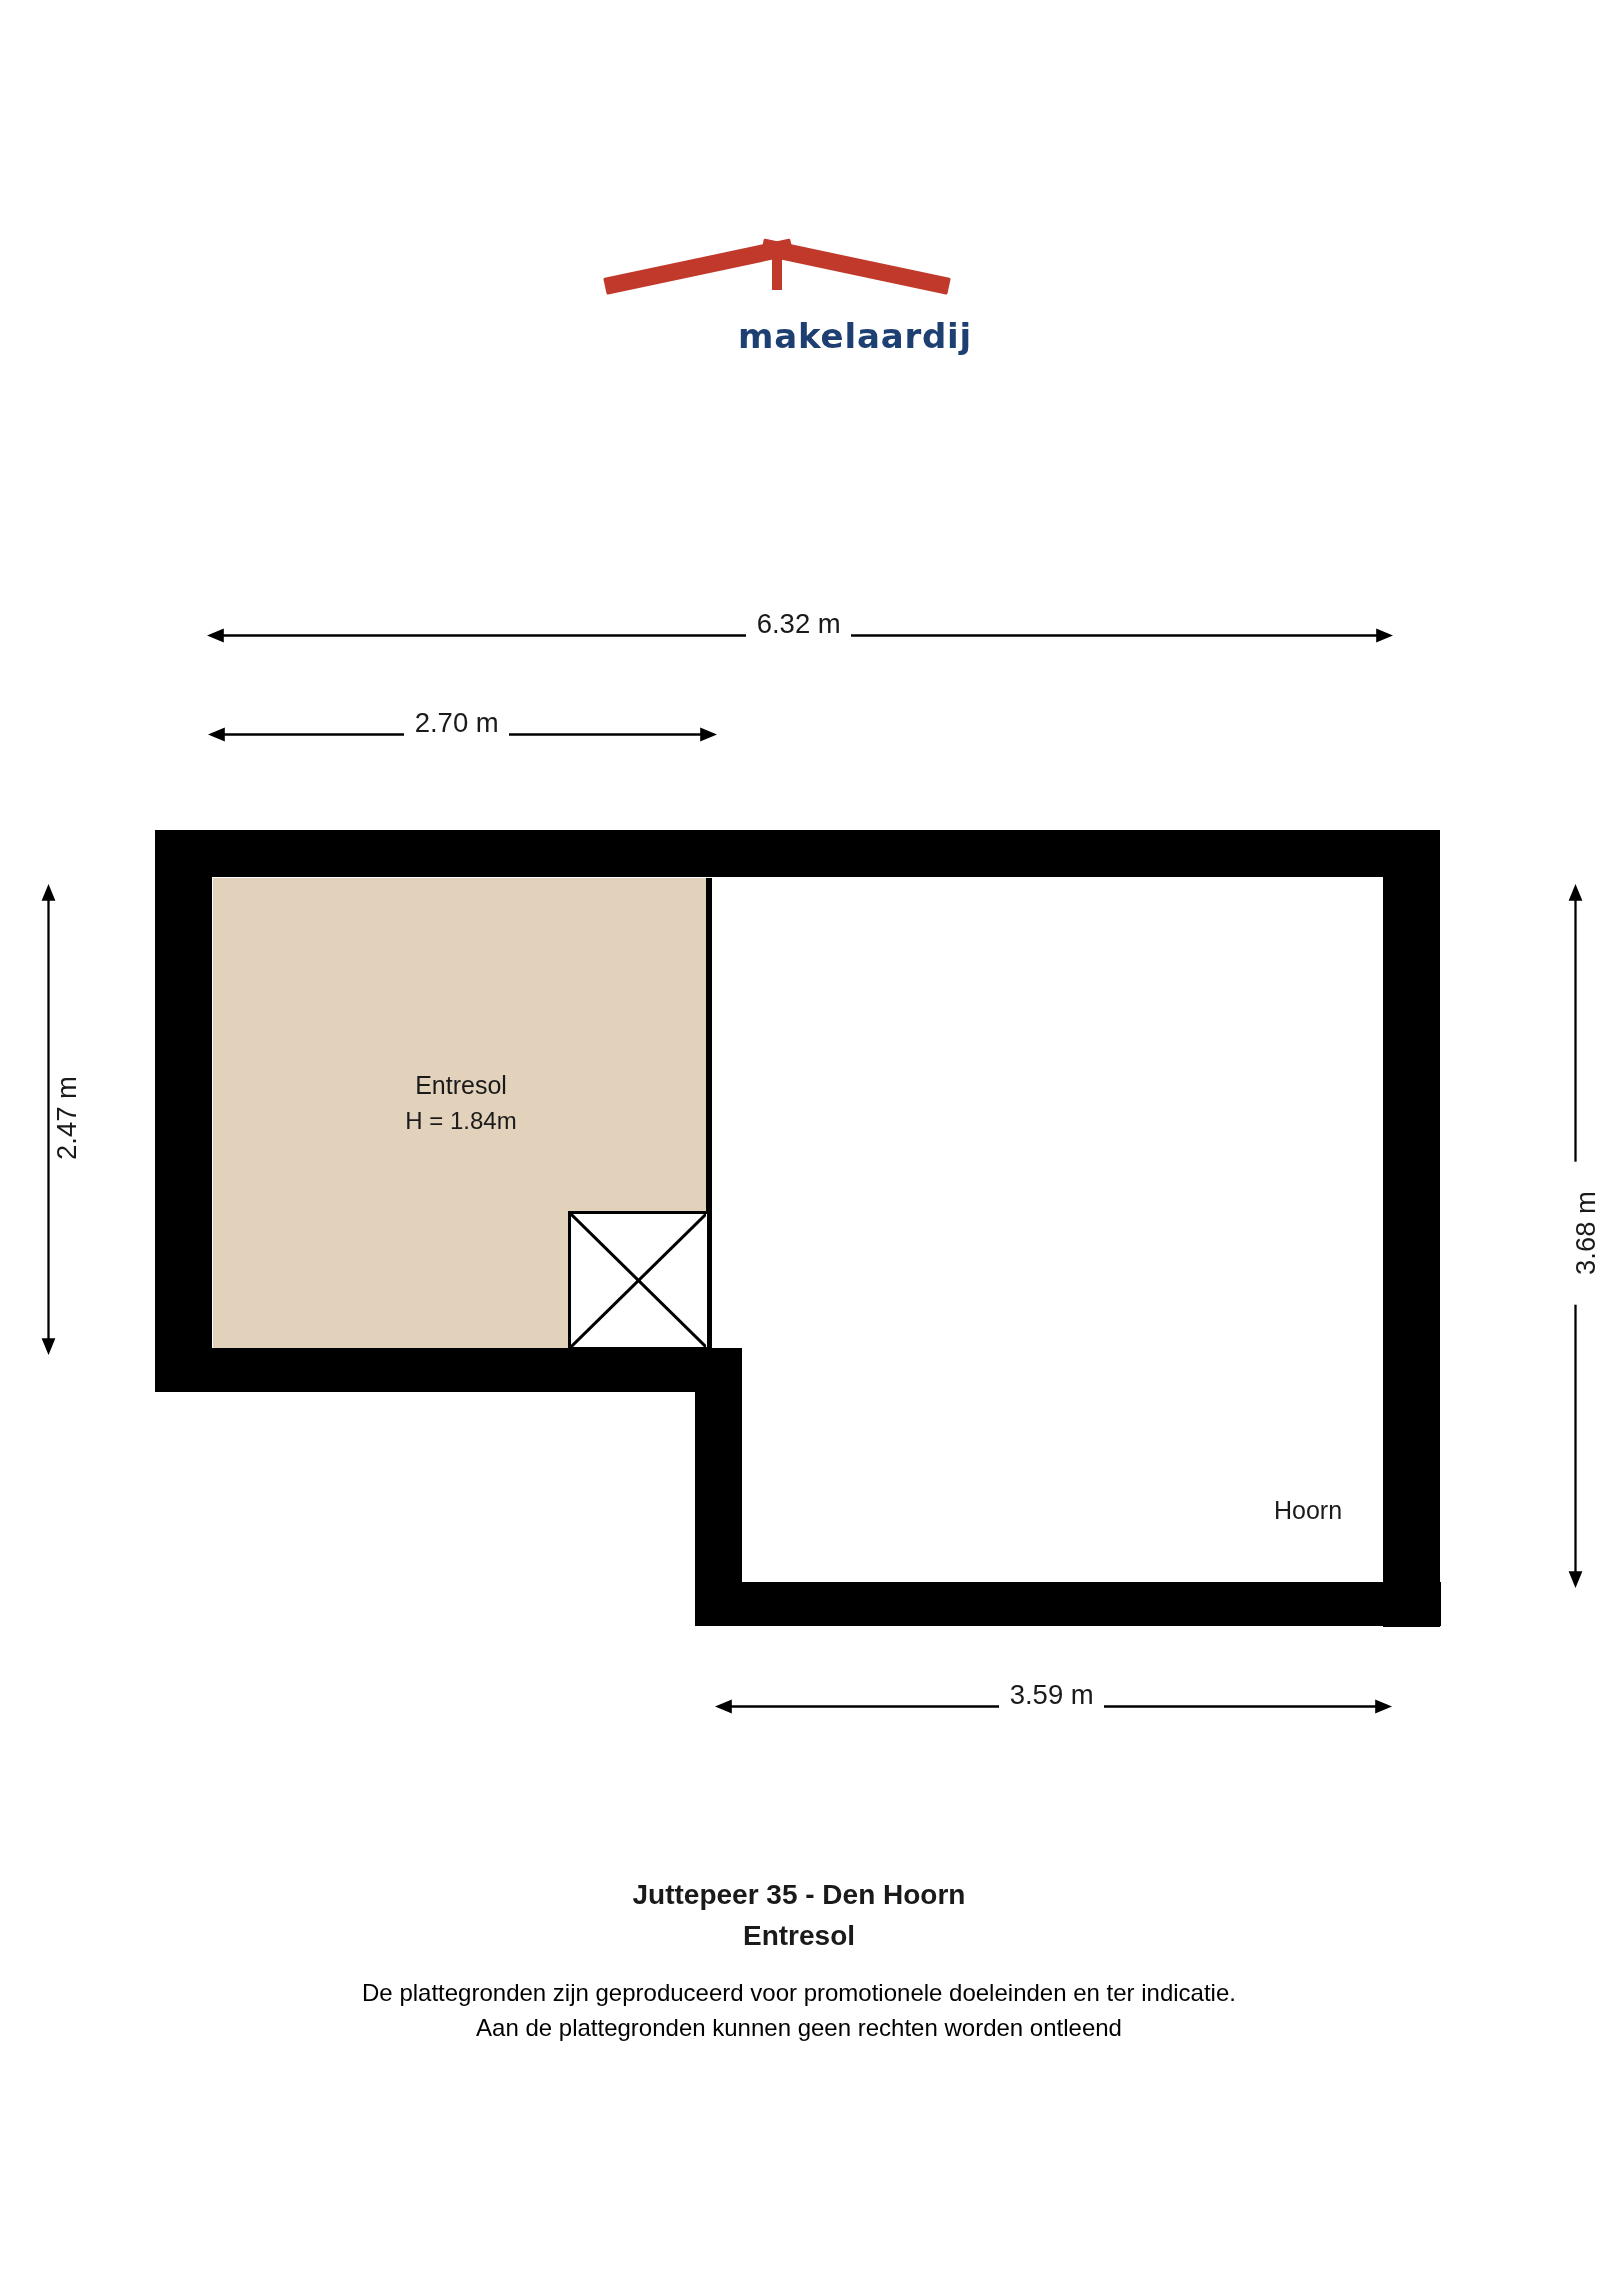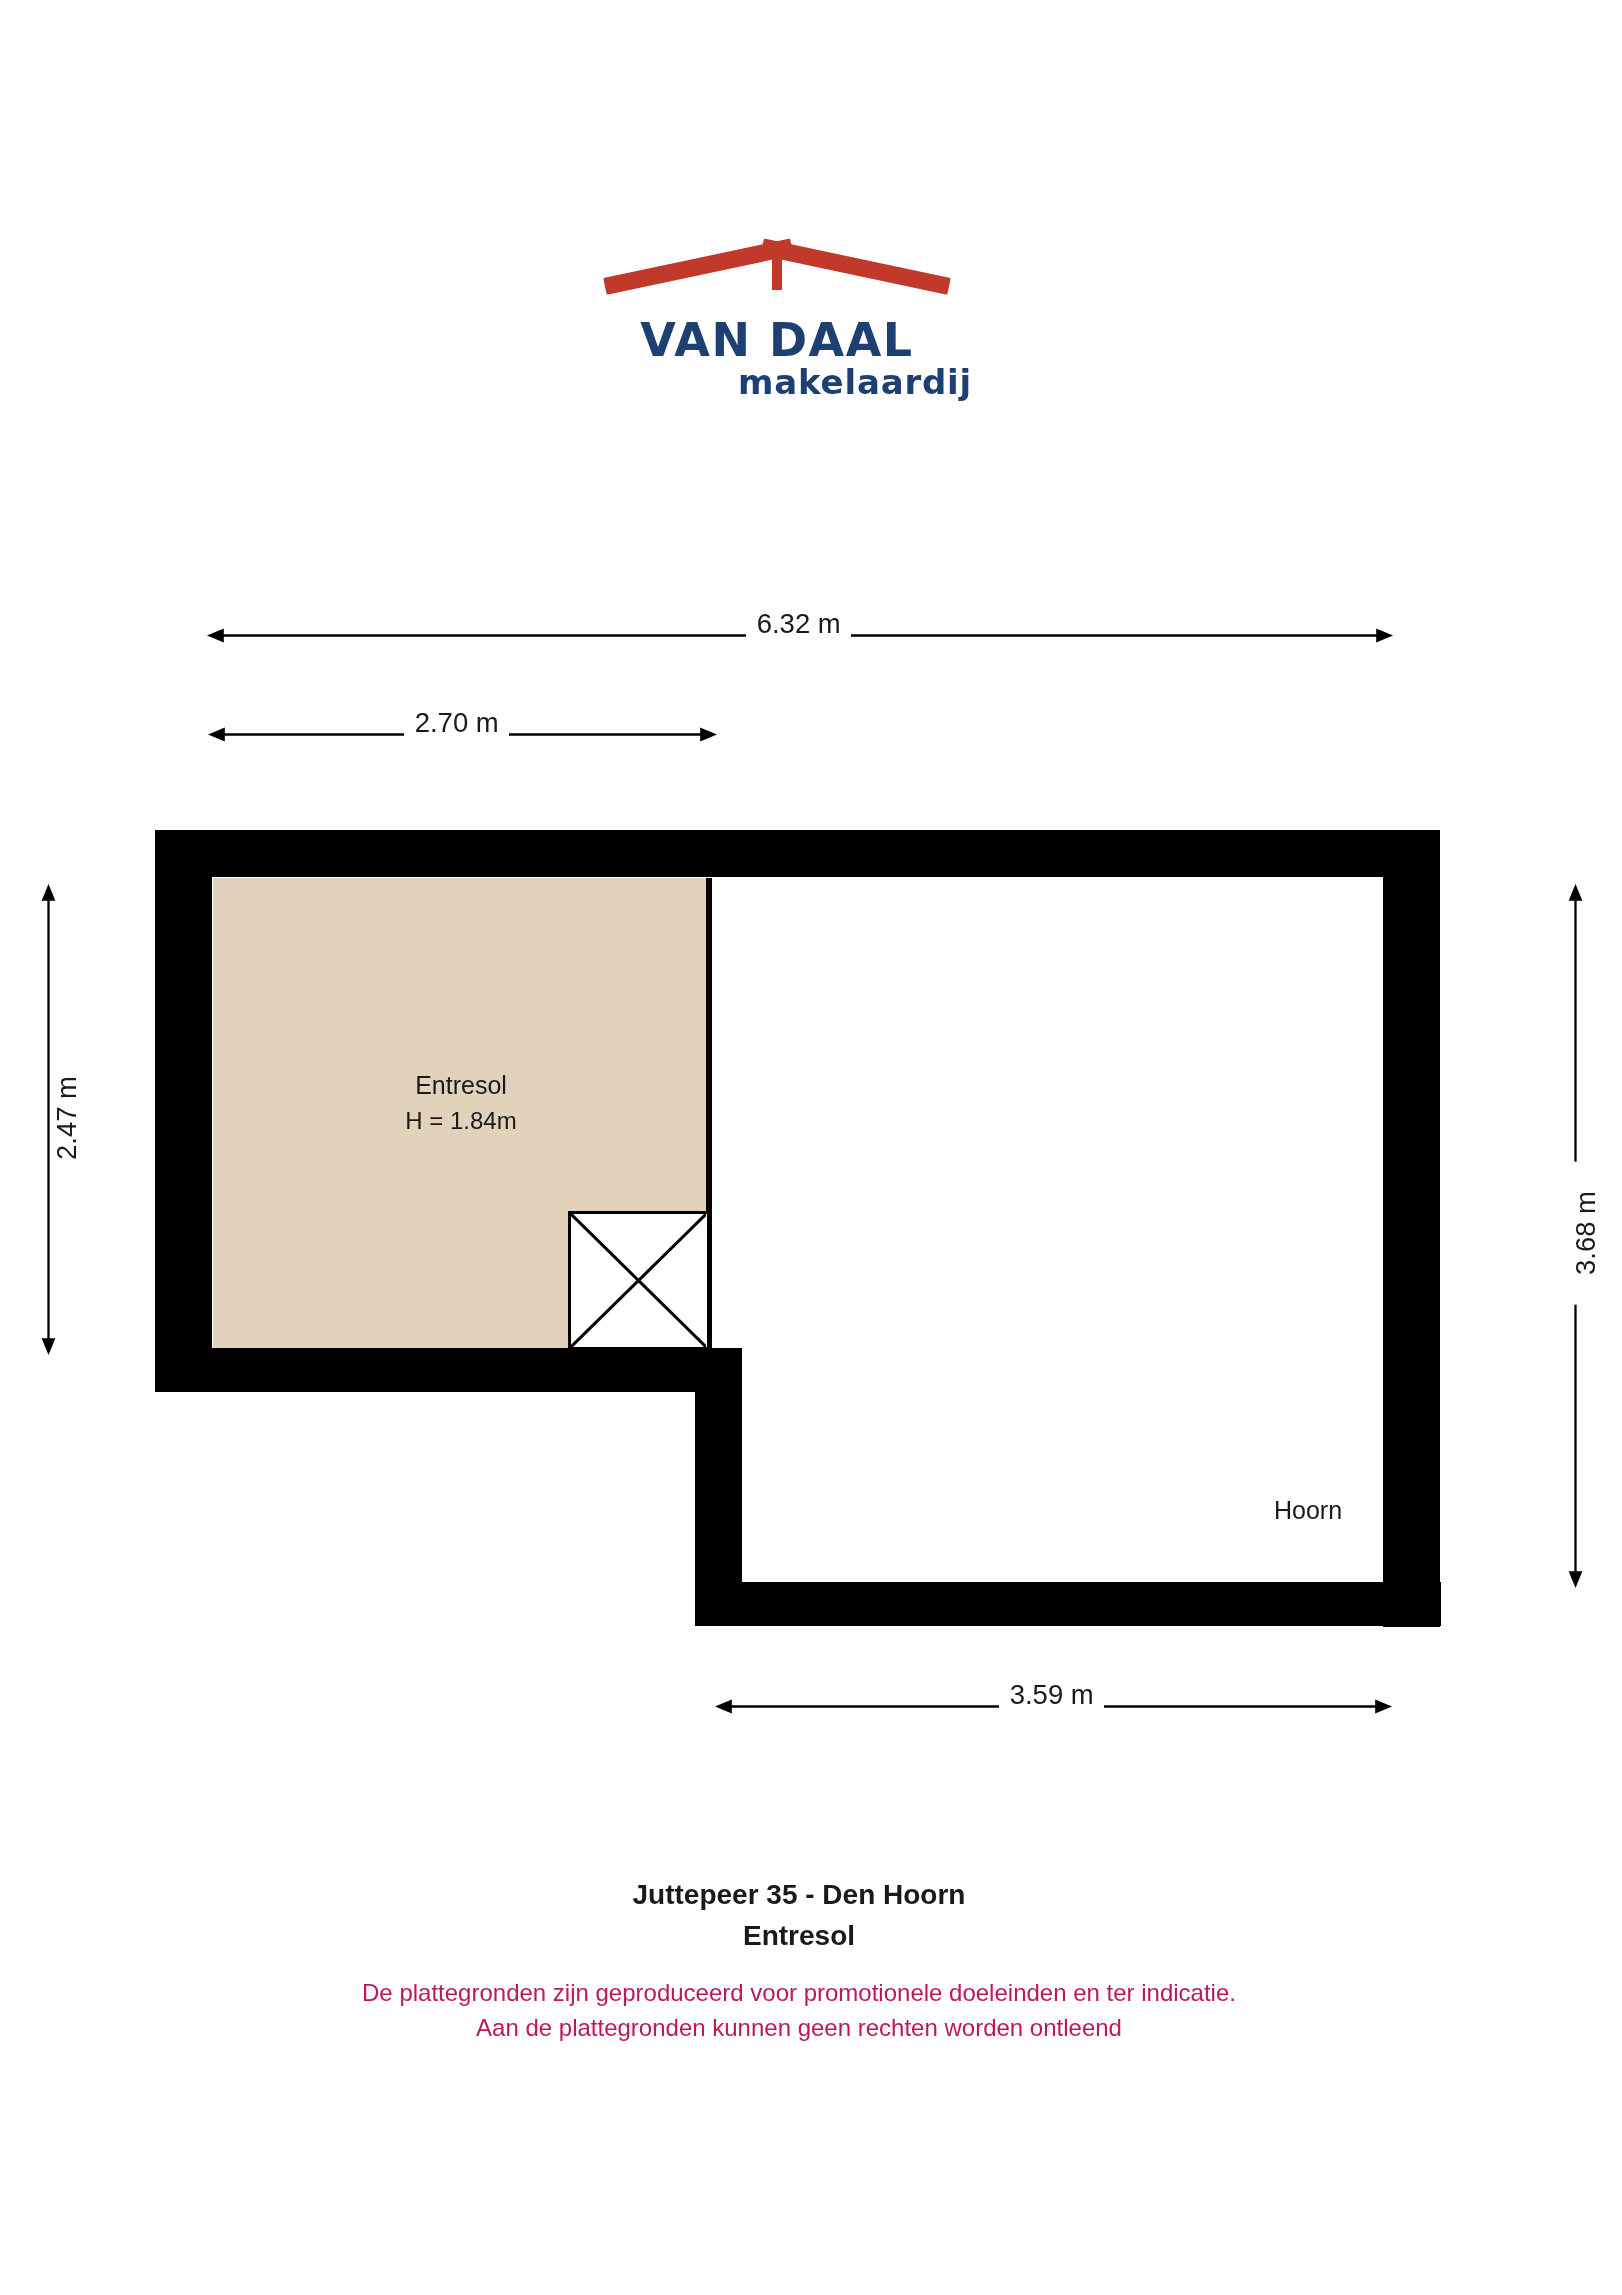--- a/index.html
+++ b/index.html
@@ -165,33 +165,32 @@
   }
   .footer .floor {
     font-size: 28px;
     font-weight: bold;
     line-height: 1.45;
   }
   .footer .disc {
     margin-top: 20px;
     font-size: 24px;
     line-height: 1.45;
-    color: #be185d;
+    color: #000000;
   }
 </style>
 </head>
 <body>
 
 <div class="logo-block">
   <div class="logo-roof">
     <div class="roof-post"></div>
     <div class="roof-left"></div>
     <div class="roof-right"></div>
   </div>
-  <div class="logo-name">VAN DAAL</div>
   <div class="logo-sub">makelaardij</div>
 </div>
 
 <div class="plan">
 
   <div class="dim" style="left:207px; top:624px; width:1186px; height:23px;">
     <svg width="1186" height="23" viewBox="0 0 1550 30">
       <line x1="6" y1="15" x2="1544" y2="15" stroke="#000" stroke-width="3"></line>
       <polygon points="0,15 22,6 22,24" fill="#000"></polygon>
       <polygon points="1550,15 1528,6 1528,24" fill="#000"></polygon>

